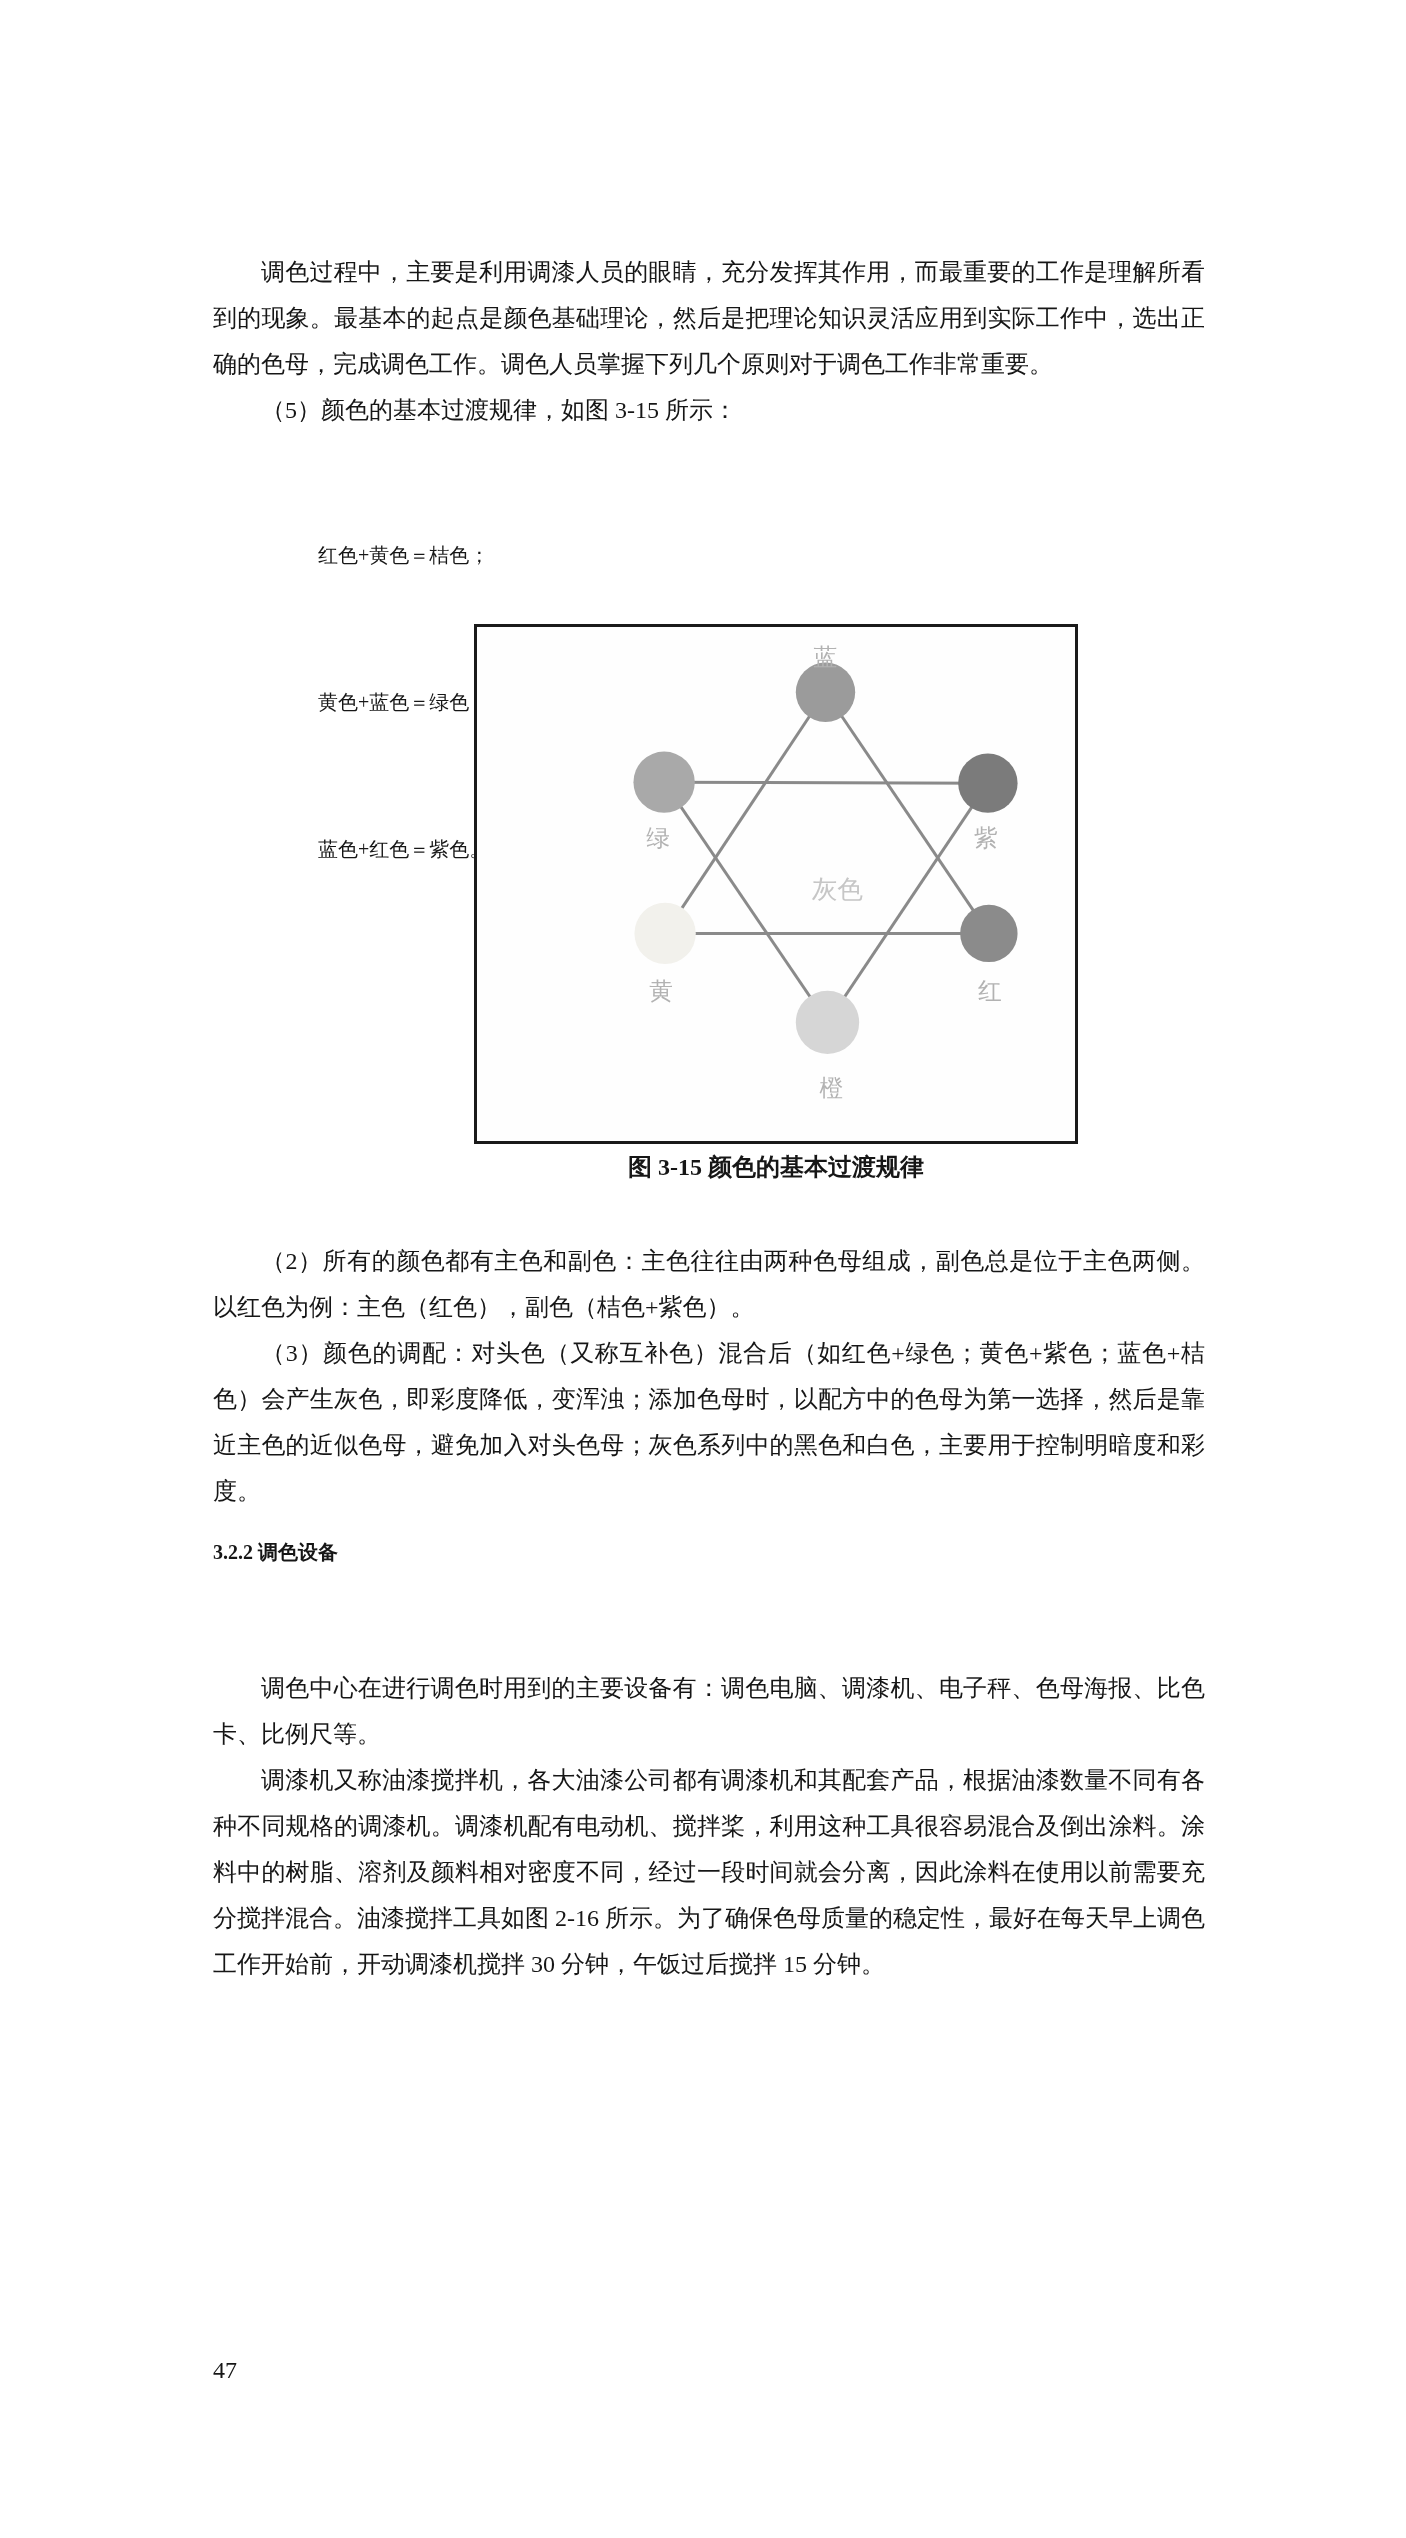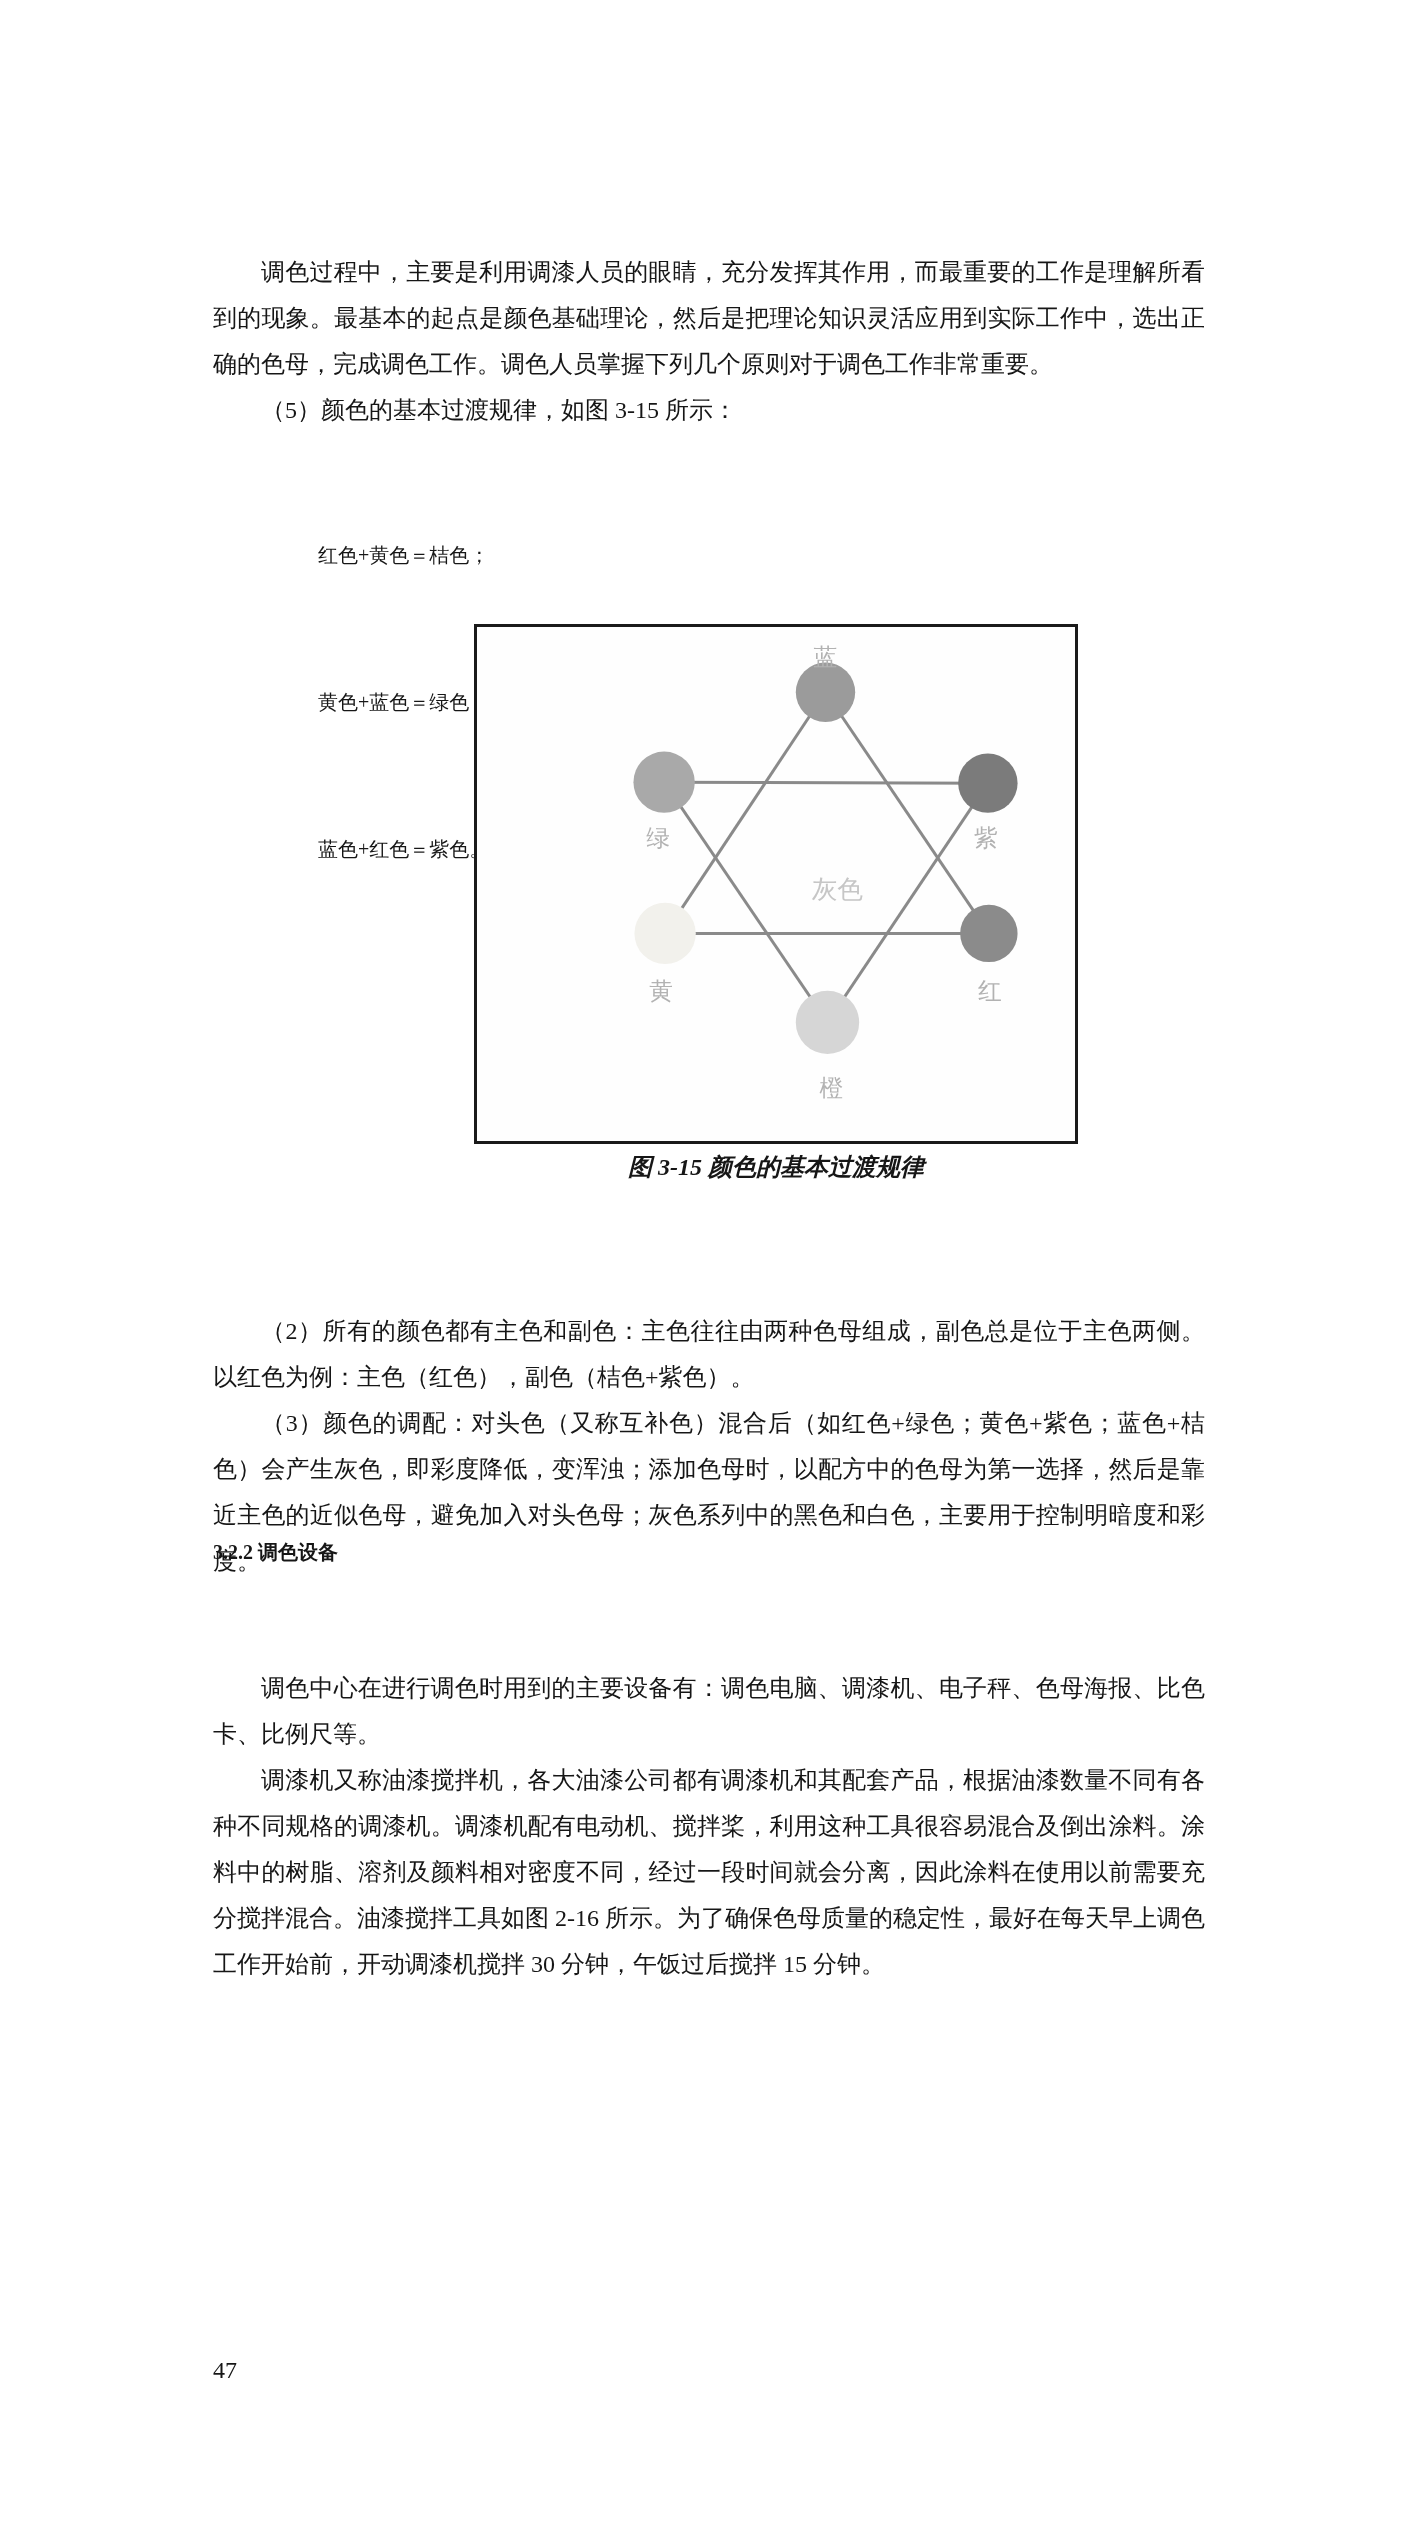--- a/index.html
+++ b/index.html
@@ -46,21 +46,20 @@
   .caption{
     position:absolute;
     left:474px;
     top:1118px;
     width:604px;
     text-align:center;
     font-size:24px;
     font-weight:bold;
     line-height:34px;
     white-space:nowrap;
-    font-style:italic;
   }
   .heading{
     position:absolute;
     left:213px;
     top:1499px;
     font-size:20px;
     font-weight:bold;
     line-height:42px;
     margin:0;
   }
@@ -112,21 +111,21 @@
         <circle cx="517" cy="310" r="29" fill="#8b8b8b"></circle>
         <text x="518" y="368" fill="#b2b2b2" font-size="24" text-anchor="middle" dominant-baseline="central">红</text>
         <circle cx="354" cy="400" r="32" fill="#d6d6d6"></circle>
         <text x="358" y="466" fill="#b2b2b2" font-size="24" text-anchor="middle" dominant-baseline="central">橙</text>
         <text x="364" y="266" fill="#c6c6c6" font-size="26" text-anchor="middle" dominant-baseline="central">灰色</text>
       </svg>
   </div>
 
   <div class="caption">图 3-15 颜色的基本过渡规律</div>
 
-  <div class="tb" style="top:1276px">
+  <div class="tb" style="top:1206px">
     <p class="indent">（2）所有的颜色都有主色和副色：主色往往由两种色母组成，副色总是位于主色两侧。以红色为例：主色（红色），副色（桔色+紫色）。</p>
     <p class="indent">（3）颜色的调配：对头色（又称互补色）混合后（如红色+绿色；黄色+紫色；蓝色+桔色）会产生灰色，即彩度降低，变浑浊；添加色母时，以配方中的色母为第一选择，然后是靠近主色的近似色母，避免加入对头色母；灰色系列中的黑色和白色，主要用于控制明暗度和彩度。</p>
   </div>
 
   <h3 class="heading">3.2.2 调色设备</h3>
 
   <div class="tb" style="top:1633px">
     <p class="indent">调色中心在进行调色时用到的主要设备有：调色电脑、调漆机、电子秤、色母海报、比色卡、比例尺等。</p>
     <p class="indent">调漆机又称油漆搅拌机，各大油漆公司都有调漆机和其配套产品，根据油漆数量不同有各种不同规格的调漆机。调漆机配有电动机、搅拌桨，利用这种工具很容易混合及倒出涂料。涂料中的树脂、溶剂及颜料相对密度不同，经过一段时间就会分离，因此涂料在使用以前需要充分搅拌混合。油漆搅拌工具如图 2-16 所示。为了确保色母质量的稳定性，最好在每天早上调色工作开始前，开动调漆机搅拌 30 分钟，午饭过后搅拌 15 分钟。</p>
   </div>

